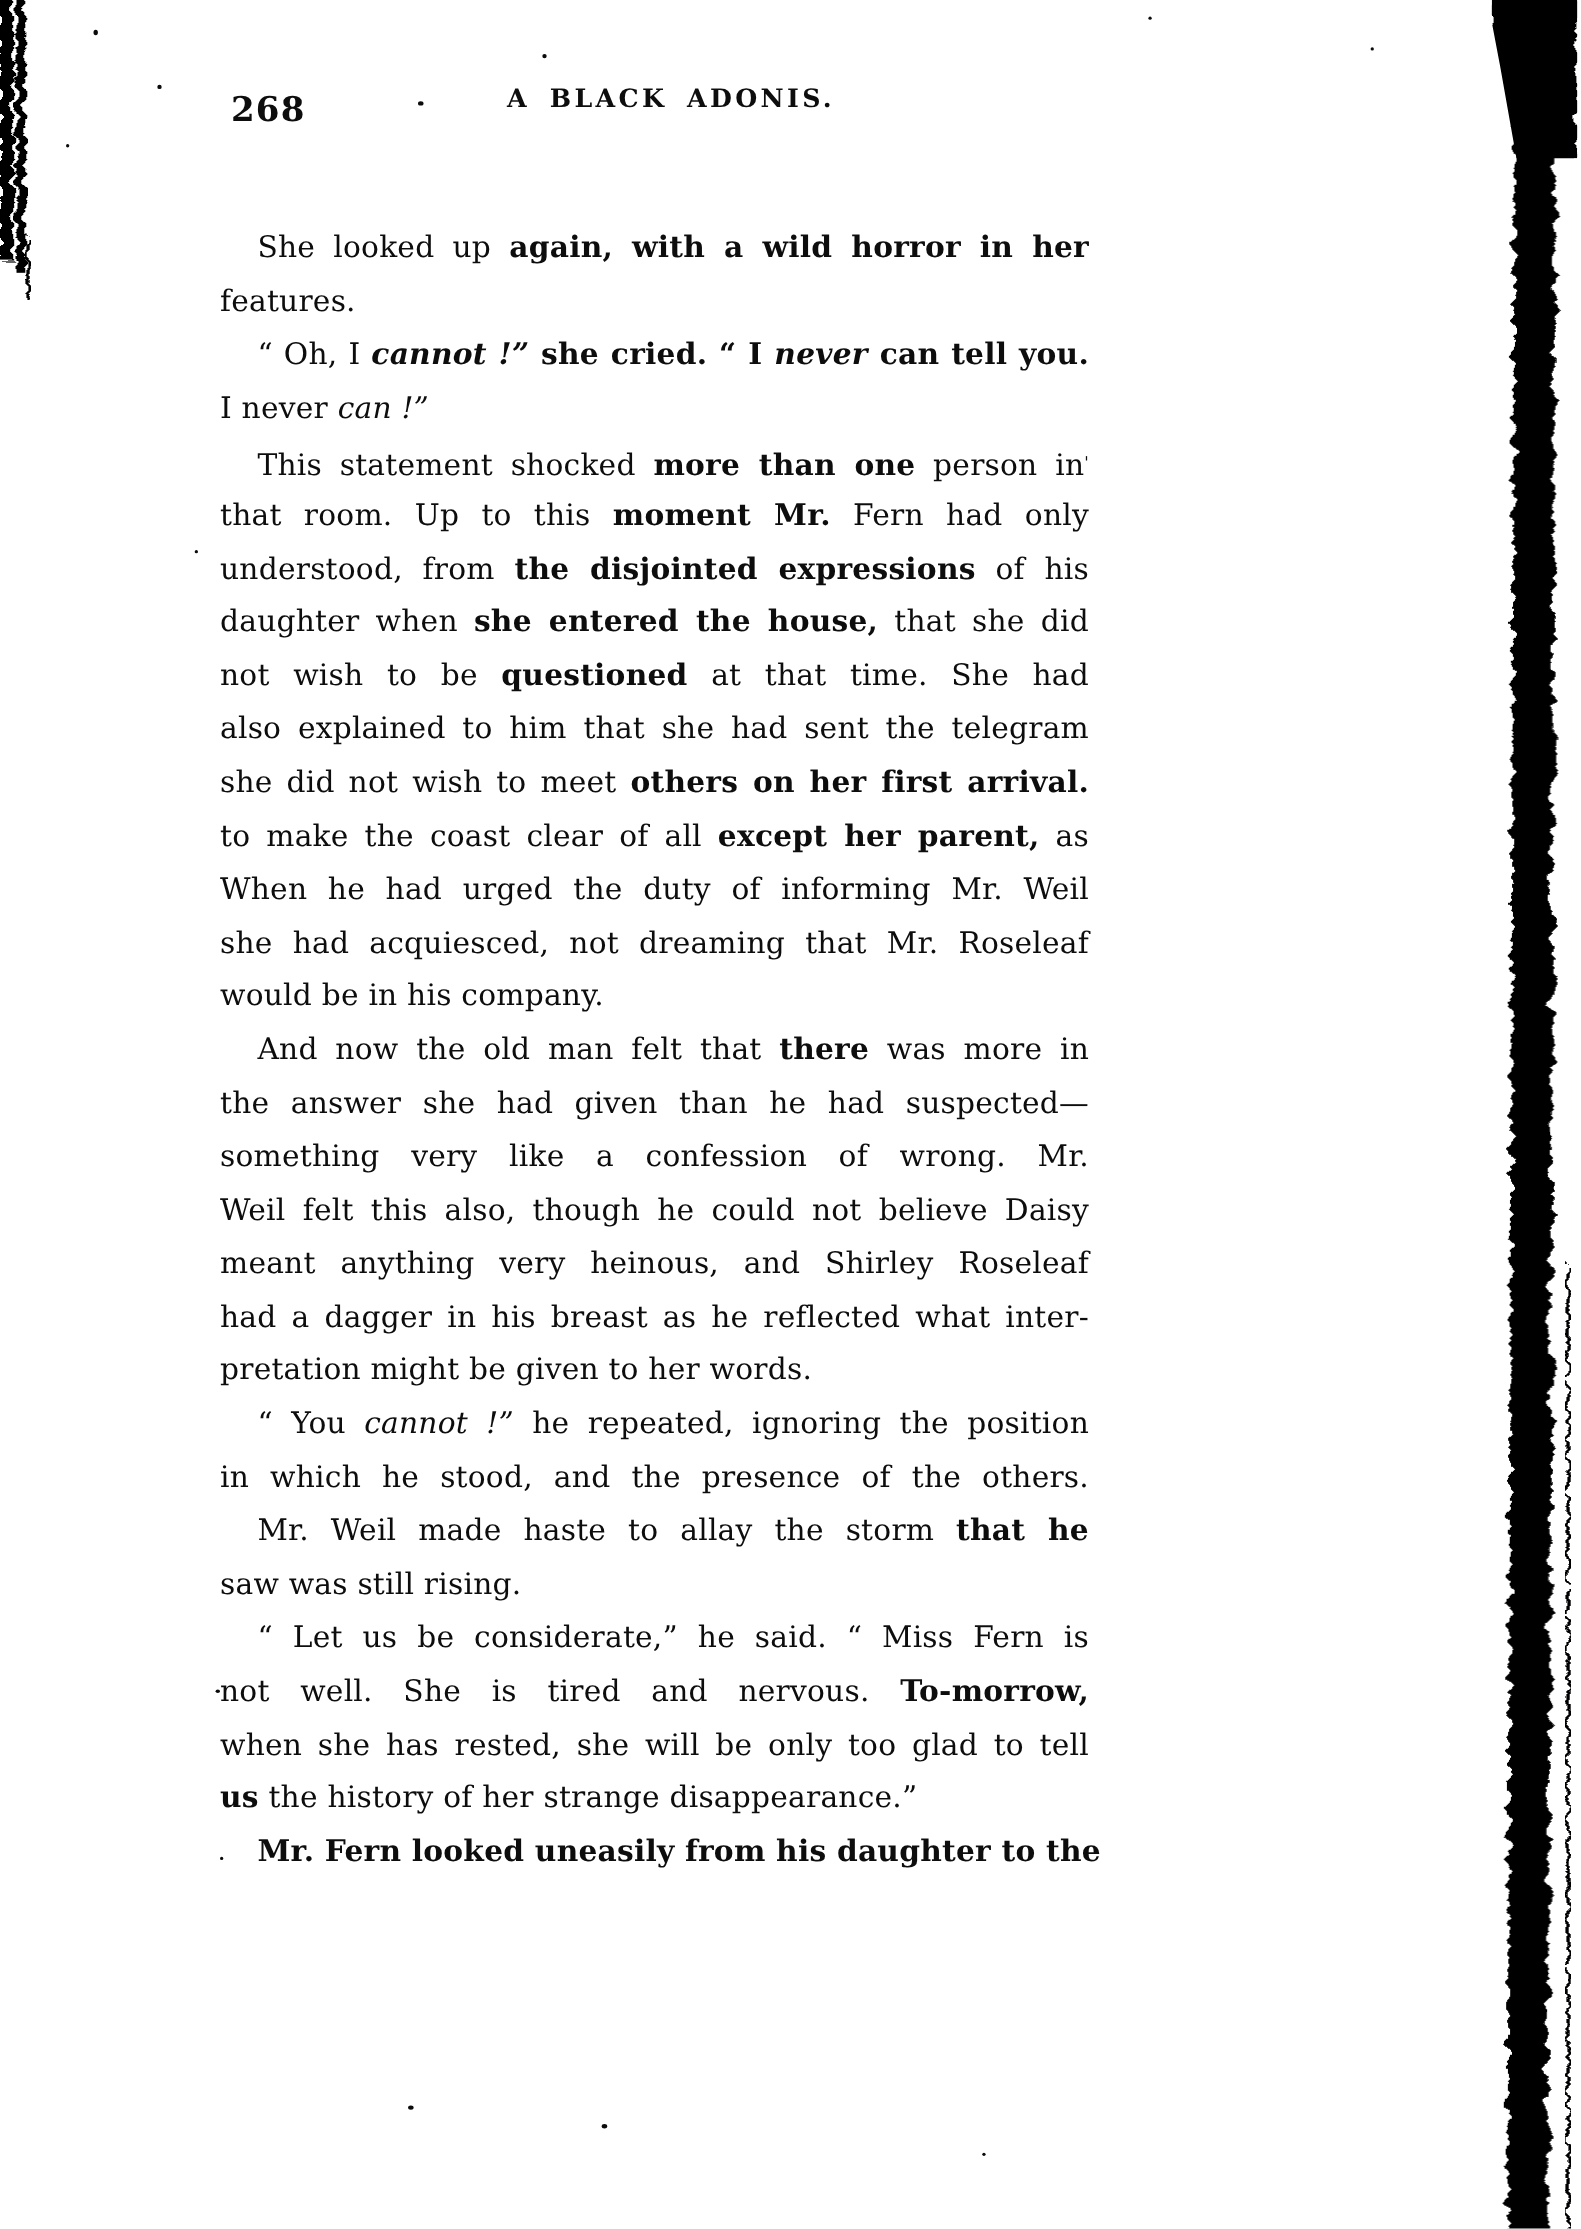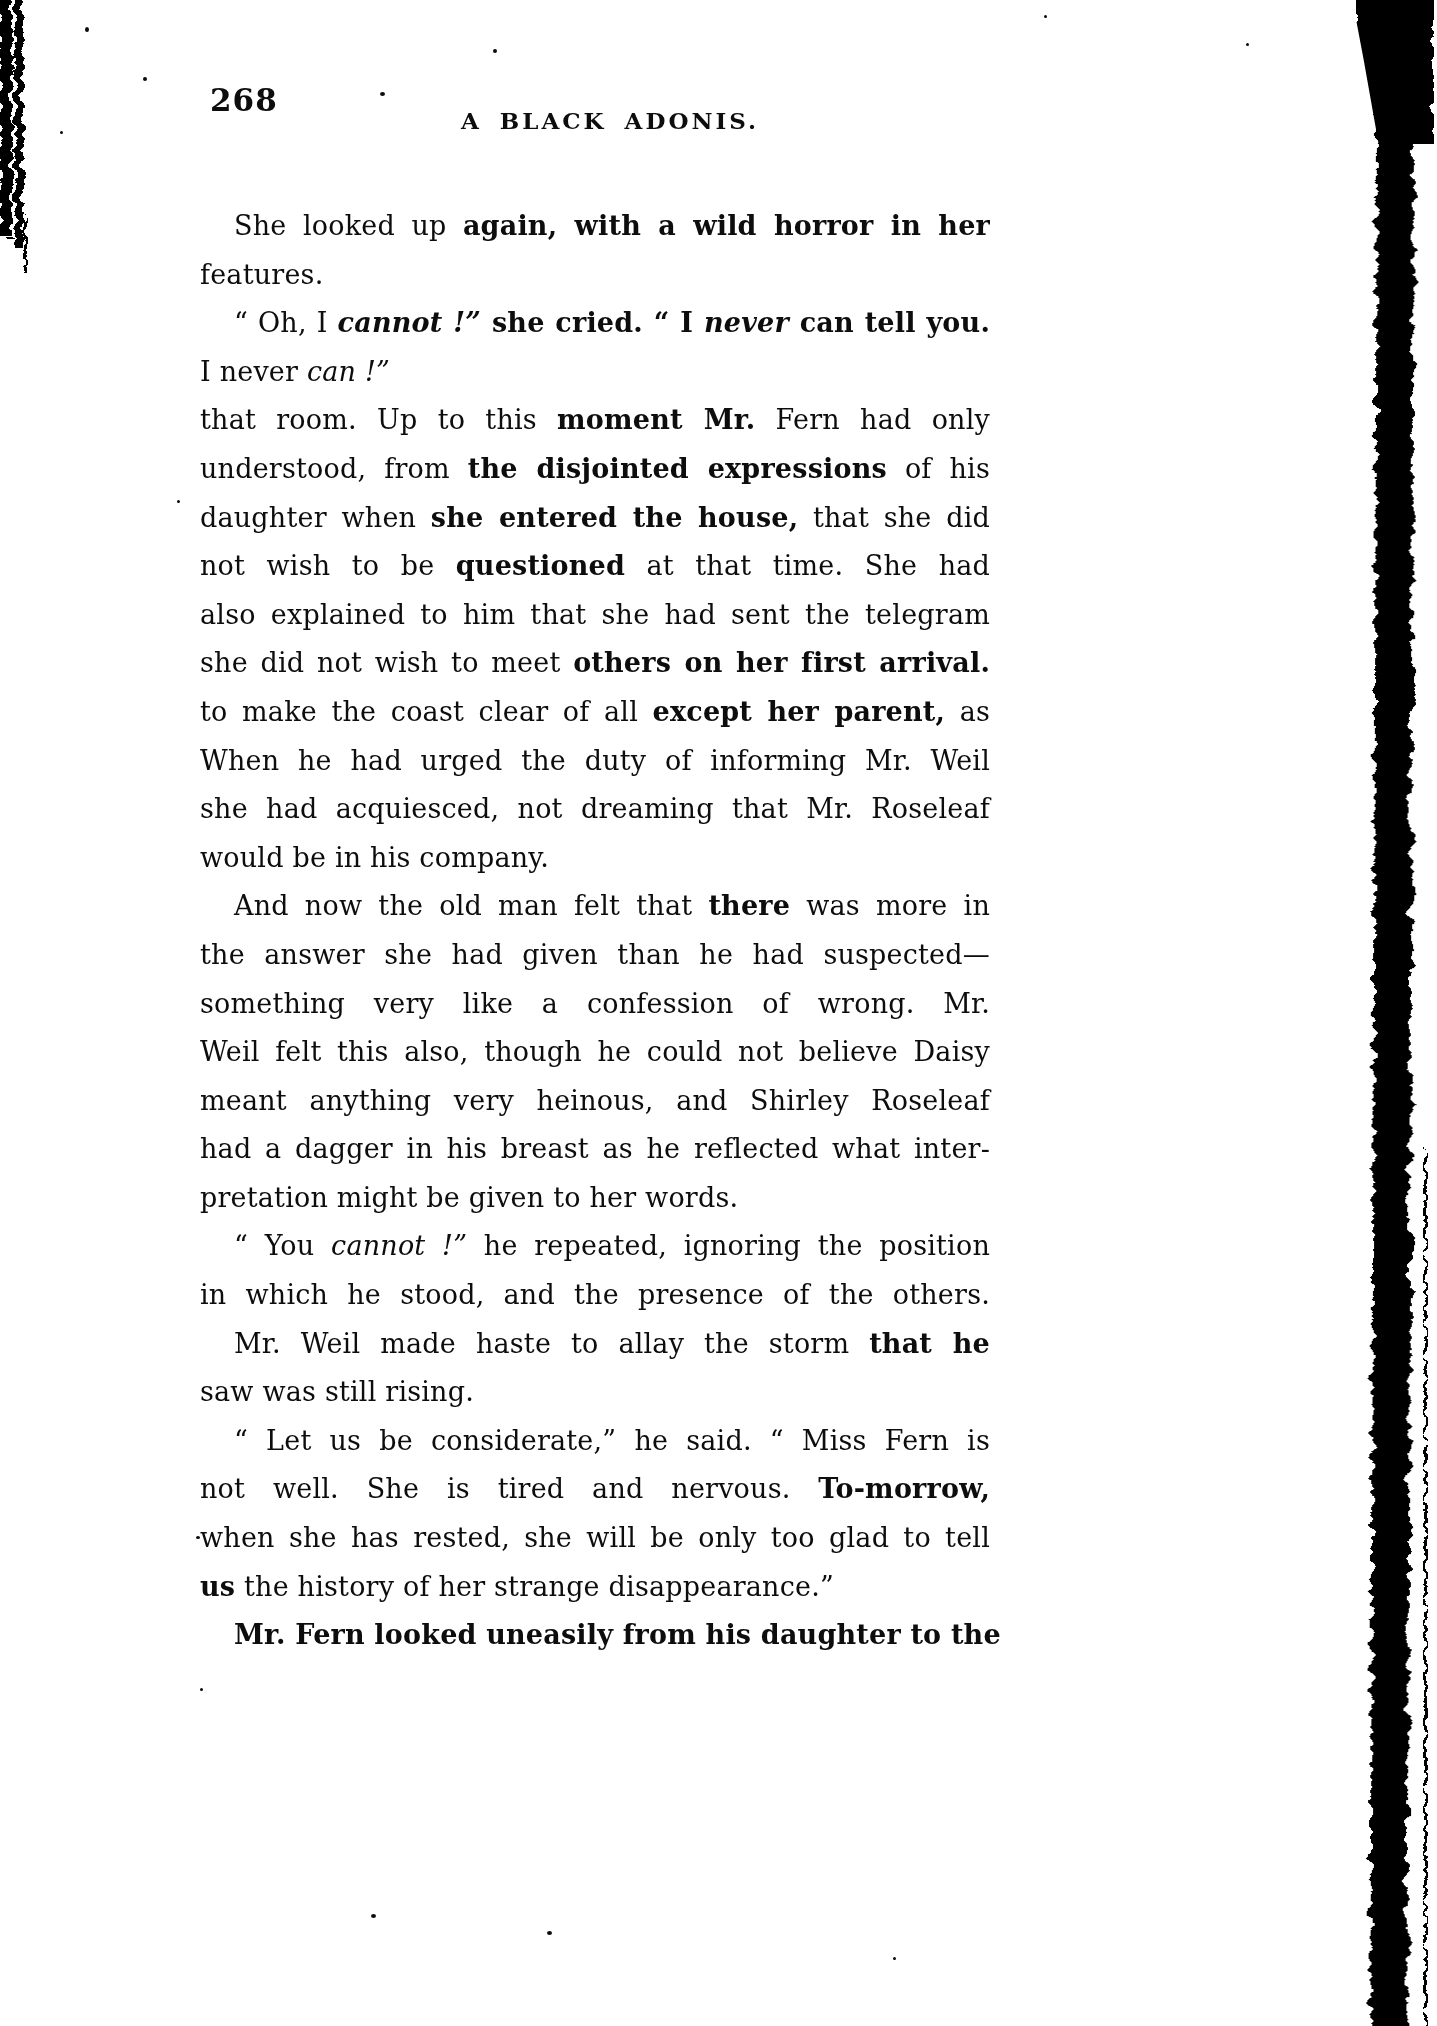--- a/index.html
+++ b/index.html
@@ -9,21 +9,21 @@
     font-family:"DejaVu Serif","Liberation Serif",serif;
   }
   .scan-page{position:absolute;inset:0;background:#ffffff;}
 
   
   .pagenum{
     position:absolute;left:210px;top:82px;
     font-size:31px;font-weight:700;letter-spacing:1px;
   }
   .header-title{
-    position:absolute;left:430px;top:107px;width:360px;
+    position:absolute;left:430px;top:76px;width:360px;
     text-align:center;font-size:23px;font-weight:700;
     letter-spacing:3px;word-spacing:7px;white-space:nowrap;
   }
 
   
   .body-text{position:absolute;left:200px;top:202px;width:790px;}
   .line{
     height:48.6px;line-height:48.6px;font-size:27px;
     white-space:nowrap;letter-spacing:0.2px;
   }
@@ -72,20 +72,21 @@
   <div class="right-thin rough"></div>
 
   <div class="pagenum">268</div>
   <div class="header-title">A BLACK ADONIS.</div>
 
   <div class="body-text">
       <div class="line indent just"><span class="s-n">She looked up </span><span class="s-b">again, with a wild horror in her</span></div>
       <div class="line"><span class="s-n">features.</span></div>
       <div class="line indent just"><span class="s-n">“ Oh, I </span><span class="s-bi">cannot !”</span><span class="s-b"> she cried.  “ I </span><span class="s-bi">never</span><span class="s-b"> can tell you.</span></div>
       <div class="line"><span class="s-n">I never </span><span class="s-i">can !”</span></div>
+      <div class="line indent just"><span class="s-n">This statement shocked </span><span class="s-b">more than one</span><span class="s-n"> person in</span><span class="s-tick">'</span></div>
       <div class="line just"><span class="s-n">that room.  Up to this </span><span class="s-b">moment Mr.</span><span class="s-n"> Fern had only</span></div>
       <div class="line just"><span class="s-n">understood, from </span><span class="s-b">the disjointed expressions</span><span class="s-n"> of his</span></div>
       <div class="line just"><span class="s-n">daughter when </span><span class="s-b">she entered the house,</span><span class="s-n"> that she did</span></div>
       <div class="line just"><span class="s-n">not wish to be </span><span class="s-b">questioned</span><span class="s-n"> at that time.  She had</span></div>
       <div class="line just"><span class="s-n">also explained to him that she had sent the telegram</span></div>
       <div class="line just"><span class="s-n">she did not wish to meet </span><span class="s-b">others on her first arrival.</span></div>
       <div class="line just"><span class="s-n">to make the coast clear of all </span><span class="s-b">except her parent,</span><span class="s-n"> as</span></div>
       <div class="line just"><span class="s-n">When he had urged the duty of informing Mr. Weil</span></div>
       <div class="line just"><span class="s-n">she had acquiesced, not dreaming that Mr. Roseleaf</span></div>
       <div class="line"><span class="s-n">would be in his company.</span></div>

